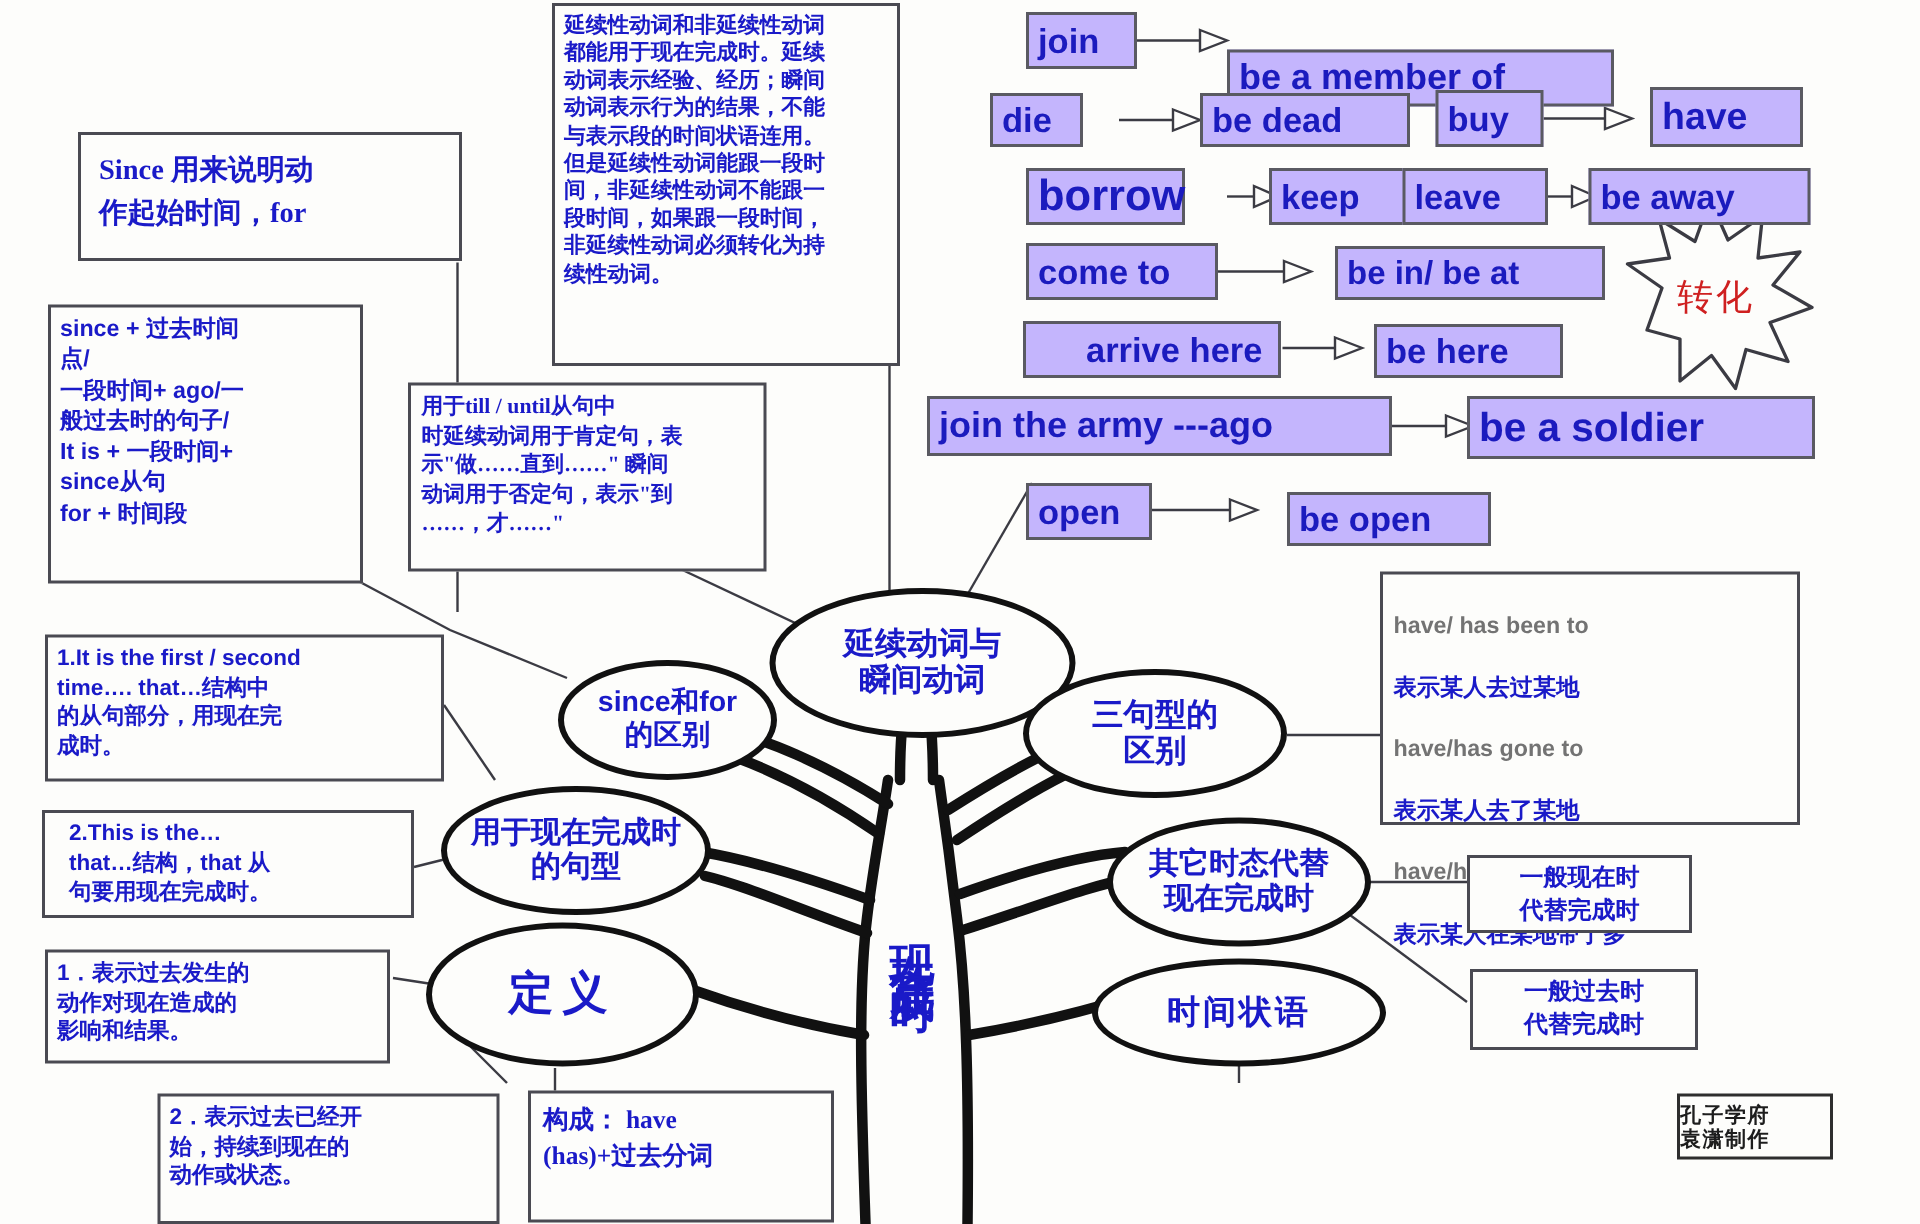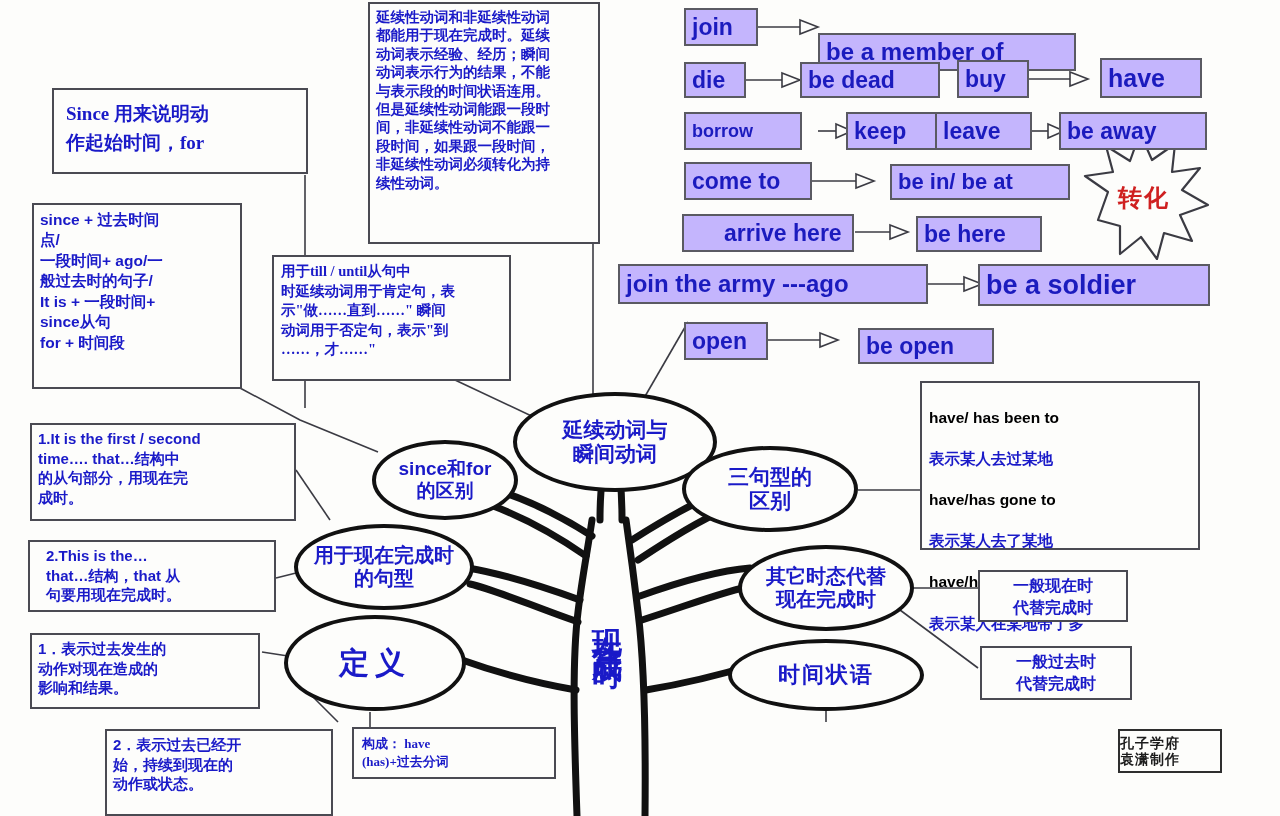--- a/index.html
+++ b/index.html
@@ -27,21 +27,21 @@
   }
   .serif{font-family:"Liberation Serif","DejaVu Serif",serif;}
   
   .vbox{
     position:absolute;box-sizing:border-box;
     border:2px solid #5a5a62;background:#c4b5fd;
     color:#1b1bbe;font-weight:bold;
     display:flex;align-items:center;
     padding-left:6px;
   }
-  .red{color:#000000;}
+  .red{color:#737373;}
   .blue{color:#1a1ac8;}
   
   .oval{
     position:absolute;box-sizing:border-box;
     border:4px solid #111;
     border-radius:50%;
     background:#fdfdfb;
     color:#1a1ac8;
     font-weight:bold;
     display:flex;align-items:center;justify-content:center;
@@ -53,21 +53,21 @@
   .trunk-text{
     position:absolute;
     color:#1a1ac8;font-weight:bold;
     font-size:30px;
     writing-mode:vertical-rl;
     text-orientation:upright;
     letter-spacing:7px;
     line-height:1;
   }
   .burst-label{
-    position:absolute;color:#cf2020;font-weight:bold;font-size:24px;
+    position:absolute;color:#cf2020;font-weight:normal;font-size:24px;
     letter-spacing:2px;
   }
   .watermark{
     position:absolute;box-sizing:border-box;
     border:2px solid #2e2e2e;background:#fdfdfb;
     color:#1d1d1d;font-weight:bold;font-size:14px;
     line-height:1.15;text-align:left;
     display:flex;flex-direction:column;justify-content:center;
     white-space:pre-line;letter-spacing:1px;
   }
@@ -195,21 +195,21 @@
 句要用现在完成时。</div>
 
   <div class="box" style="left:30px;top:633px;width:230px;height:76px;font-size:15px;line-height:1.3;padding:4px 6px;"> 1．表示过去发生的
 动作对现在造成的
 影响和结果。</div>
 
   <div class="box" style="left:105px;top:729px;width:228px;height:87px;font-size:15px;line-height:1.3;padding:4px 6px;"> 2．表示过去已经开
 始，持续到现在的
 动作或状态。</div>
 
-  <div class="box serif" style="left:352px;top:727px;width:204px;height:52px;font-size:13px;line-height:1.4;padding:6px 8px;">构成：  have
+  <div class="box serif" style="left:352px;top:727px;width:204px;height:88px;font-size:17px;line-height:1.4;padding:6px 8px;">构成：  have
 (has)+过去分词</div>
 
   <div class="box" style="left:920px;top:381px;width:280px;height:169px;padding:4px 7px;font-size:15.5px;line-height:1.33;">
     <div class="red">have/ has been to</div>
     <div class="blue">表示某人去过某地</div>
     <div class="red">have/has gone to</div>
     <div class="blue">表示某人去了某地</div>
     <div class="red">have/has been in</div>
     <div class="blue">表示某人在某地带了多</div>
   </div>
@@ -217,27 +217,27 @@
   <div class="box" style="left:978px;top:570px;width:150px;height:52px;font-size:16px;line-height:1.35;padding:3px 6px;text-align:center;">一般现在时
 代替完成时</div>
 
   <div class="box" style="left:980px;top:646px;width:152px;height:54px;font-size:16px;line-height:1.35;padding:3px 6px;text-align:center;">一般过去时
 代替完成时</div>
 
 
   <div class="vbox" style="left:684px;top:8px;width:74px;height:38px;font-size:23px;">join</div>
   <div class="vbox" style="left:818px;top:8px;width:258px;height:38px;font-size:24px;margin-top:25px;">be a member of</div>
 
-  <div class="vbox" style="left:684px;top:62px;width:62px;height:36px;font-size:23px;">die</div>
+  <div class="vbox" style="left:660px;top:62px;width:62px;height:36px;font-size:23px;">die</div>
   <div class="vbox" style="left:800px;top:62px;width:140px;height:36px;font-size:23px;">be dead</div>
 
   <div class="vbox" style="left:957px;top:60px;width:72px;height:38px;font-size:23px;">buy</div>
   <div class="vbox" style="left:1100px;top:58px;width:102px;height:40px;font-size:25px;">have</div>
 
-  <div class="vbox" style="left:684px;top:112px;width:118px;height:38px;font-size:18px;">borrow</div>
+  <div class="vbox" style="left:684px;top:112px;width:106px;height:38px;font-size:29px;">borrow</div>
   <div class="vbox" style="left:846px;top:112px;width:94px;height:38px;font-size:23px;">keep</div>
 
   <div class="vbox" style="left:935px;top:112px;width:97px;height:38px;font-size:23px;">leave</div>
   <div class="vbox" style="left:1059px;top:112px;width:148px;height:38px;font-size:23px;">be away</div>
 
   <div class="vbox" style="left:684px;top:162px;width:128px;height:38px;font-size:23px;">come to</div>
   <div class="vbox" style="left:890px;top:164px;width:180px;height:36px;font-size:22px;">be in/ be at</div>
 
   <div class="vbox" style="left:682px;top:214px;width:172px;height:38px;font-size:23px;padding-left:40px;">arrive here</div>
   <div class="vbox" style="left:916px;top:216px;width:126px;height:36px;font-size:23px;">be here</div>

